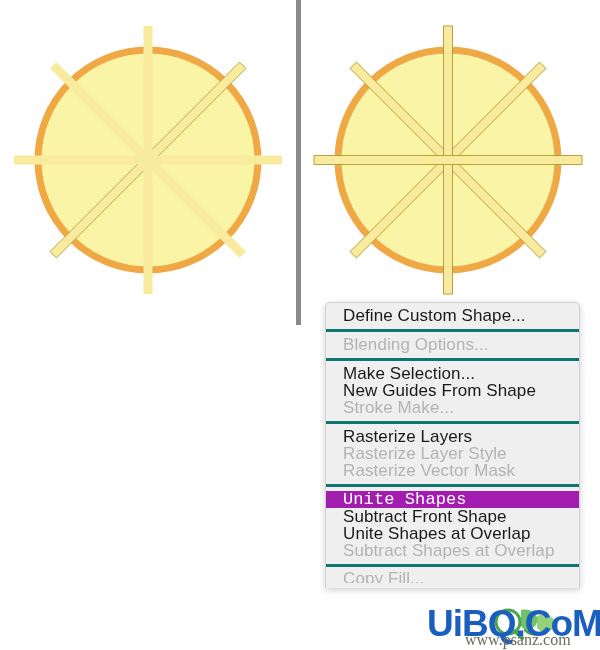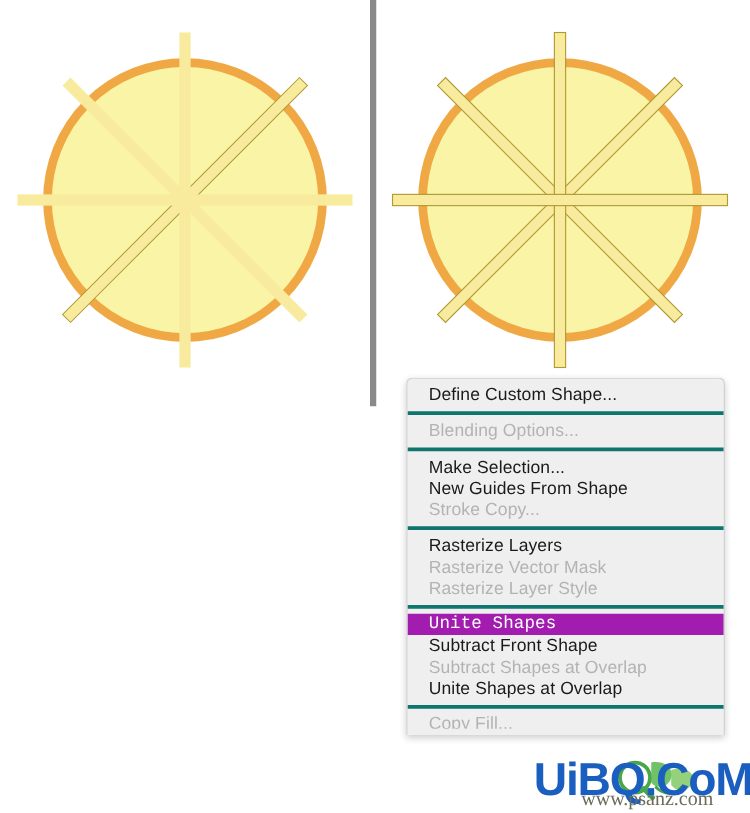--- a/index.html
+++ b/index.html
@@ -69,21 +69,21 @@
   }
   .menu-section + .menu-section {
     border-top: 3px solid #0f766e;
   }
   .menu-item {
     height: 17px;
     line-height: 17px;
     padding: 0 10px 0 17px;
     white-space: nowrap;
     overflow: hidden;
-    font-size: 14px;
+    font-size: 17px;
     letter-spacing: 0.1px;
   }
   .menu-item.disabled {
     color: #b3b3b3;
   }
   .menu-item.selected {
     background: #a21caf;
     color: #ffffff;
     font-family: Liberation Mono, monospace;
   }
@@ -181,35 +181,35 @@
     <div class="menu-item">Define Custom Shape...</div>
   </div>
 
   <div class="menu-section">
     <div class="menu-item disabled">Blending Options...</div>
   </div>
 
   <div class="menu-section">
     <div class="menu-item">Make Selection...</div>
     <div class="menu-item">New Guides From Shape</div>
-    <div class="menu-item disabled">Stroke Copy...</div>
+    <div class="menu-item disabled">Stroke Make...</div>
   </div>
 
   <div class="menu-section">
     <div class="menu-item">Rasterize Layers</div>
+    <div class="menu-item disabled">Rasterize Layer Style</div>
     <div class="menu-item disabled">Rasterize Vector Mask</div>
-    <div class="menu-item disabled">Rasterize Layer Style</div>
   </div>
 
 
   <div class="menu-section">
     <div class="menu-item selected">Unite Shapes</div>
     <div class="menu-item">Subtract Front Shape</div>
+    <div class="menu-item">Unite Shapes at Overlap</div>
     <div class="menu-item disabled">Subtract Shapes at Overlap</div>
-    <div class="menu-item">Unite Shapes at Overlap</div>
   </div>
 
   <div class="menu-section">
     <div class="menu-item disabled clipped">Copy Fill...</div>
   </div>
 
 </div>
 
 <div id="watermark">
   <svg class="wm-leaf" viewBox="0 0 70 34">

